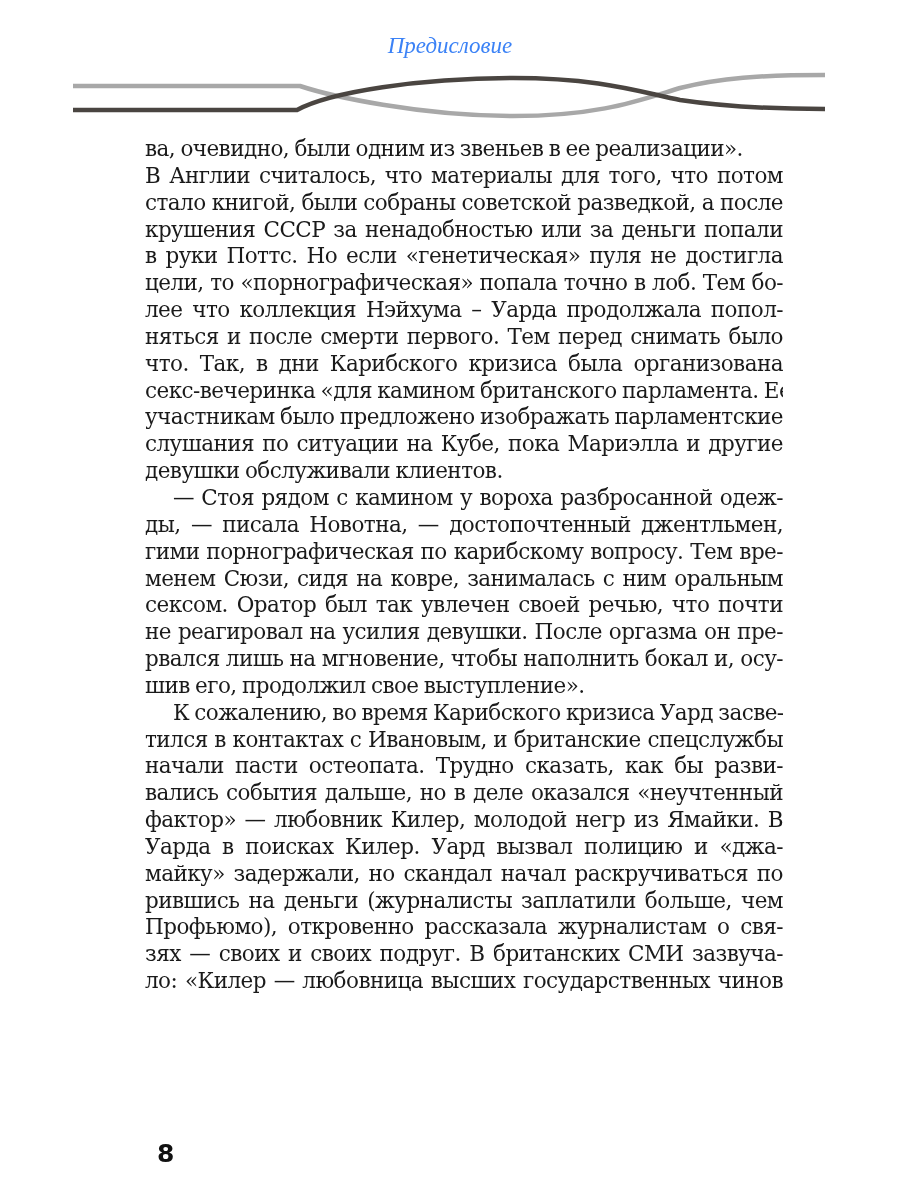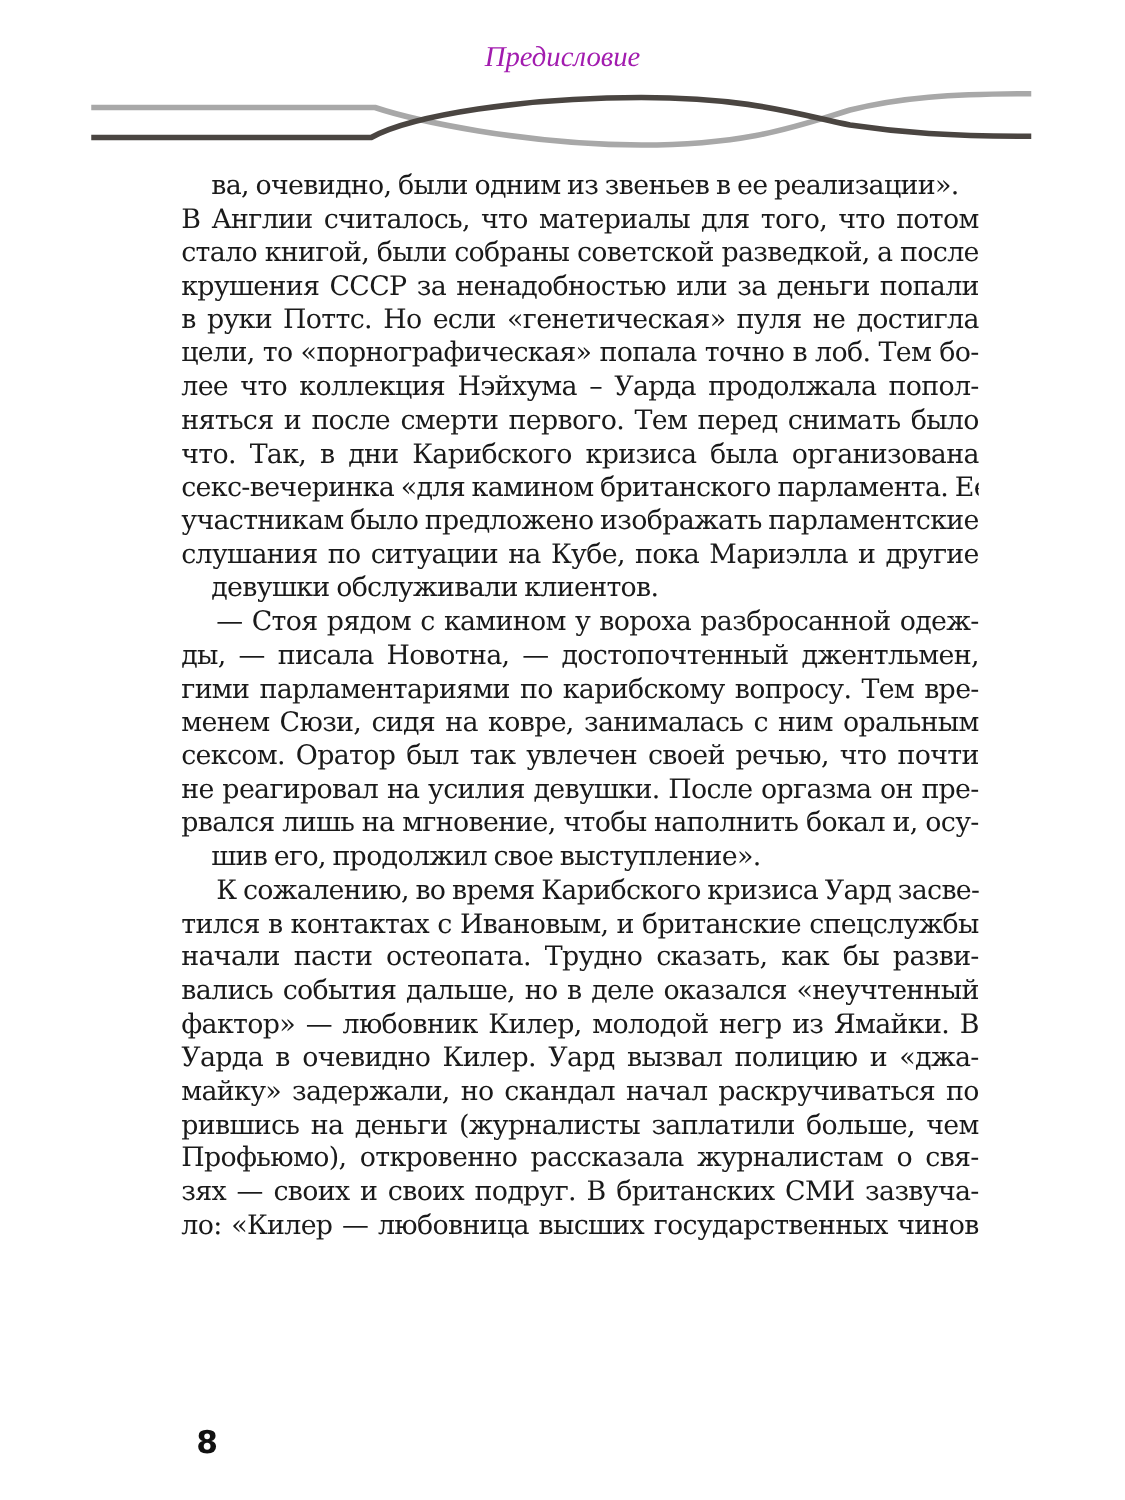--- a/index.html
+++ b/index.html
@@ -5,36 +5,36 @@
   html, body { margin: 0; padding: 0; }
   body {
     width: 900px; height: 1200px; background: #ffffff;
     position: relative; overflow: hidden;
     font-family: "Liberation Serif", "DejaVu Serif", serif;
     color: #1a1a1a;
   }
   .running-head {
     position: absolute; left: 0; width: 900px; top: 33px;
     text-align: center; font-style: italic;
-    font-size: 23px; color: #a21caf;
+    font-size: 23px; color: #3b82f6;
     font-family: "Liberation Serif", serif;
   }
   .wave { position: absolute; left: 0; top: 0; width: 900px; height: 140px; }
   .body-text {
     position: absolute; left: 145px; top: 136px; width: 638px;
     font-size: 21.5px; line-height: 26.85px;
     font-family: "DejaVu Serif", "Liberation Serif", serif;
     letter-spacing: -0.55px;
     word-spacing: -1px;
   }
   .line {
     display: block; height: 26.85px; white-space: nowrap;
     text-align: justify; text-align-last: justify; overflow: hidden;
   }
-  .line.last { text-align-last: left; margin-left: 24px; }
+  .line.last { text-align-last: left; }
   .line.indent { padding-left: 28px; }
   .page-number {
     position: absolute; left: 157px; top: 1139px;
     font-family: "DejaVu Sans", "Liberation Sans", sans-serif;
     font-weight: bold; font-size: 25px; color: #111;
   }
 </style>
 </head>
 <body>
 
@@ -54,32 +54,32 @@
     <span class="line">цели, то «порнографическая» попала точно в лоб. Тем бо-</span>
     <span class="line">лее что коллекция Нэйхума – Уарда продолжала попол-</span>
     <span class="line">няться и после смерти первого. Тем перед снимать было</span>
     <span class="line">что. Так, в дни Карибского кризиса была организована</span>
     <span class="line">секс-вечеринка «для камином британского парламента. Ее</span>
     <span class="line">участникам было предложено изображать парламентские</span>
     <span class="line">слушания по ситуации на Кубе, пока Мариэлла и другие</span>
     <span class="line last">девушки обслуживали клиентов.</span>
     <span class="line indent">— Стоя рядом с камином у вороха разбросанной одеж-</span>
     <span class="line">ды, — писала Новотна, — достопочтенный джентльмен,</span>
-    <span class="line">гими парламентариями по карибскому вопросу. Тем вре-</span>
+    <span class="line">гими порнографическая по карибскому вопросу. Тем вре-</span>
     <span class="line">менем Сюзи, сидя на ковре, занималась с ним оральным</span>
     <span class="line">сексом. Оратор был так увлечен своей речью, что почти</span>
     <span class="line">не реагировал на усилия девушки. После оргазма он пре-</span>
     <span class="line">рвался лишь на мгновение, чтобы наполнить бокал и, осу-</span>
     <span class="line last">шив его, продолжил свое выступление».</span>
     <span class="line indent">К сожалению, во время Карибского кризиса Уард засве-</span>
     <span class="line">тился в контактах с Ивановым, и британские спецслужбы</span>
     <span class="line">начали пасти остеопата. Трудно сказать, как бы разви-</span>
     <span class="line">вались события дальше, но в деле оказался «неучтенный</span>
     <span class="line">фактор» — любовник Килер, молодой негр из Ямайки. В</span>
-    <span class="line">Уарда в очевидно Килер. Уард вызвал полицию и «джа-</span>
+    <span class="line">Уарда в поисках Килер. Уард вызвал полицию и «джа-</span>
     <span class="line">майку» задержали, но скандал начал раскручиваться по</span>
     <span class="line">рившись на деньги (журналисты заплатили больше, чем</span>
     <span class="line">Профьюмо), откровенно рассказала журналистам о свя-</span>
     <span class="line">зях — своих и своих подруг. В британских СМИ зазвуча-</span>
     <span class="line">ло: «Килер — любовница высших государственных чинов</span>
   </div>
 
 <div class="page-number">8</div>
 
 </body></html>

